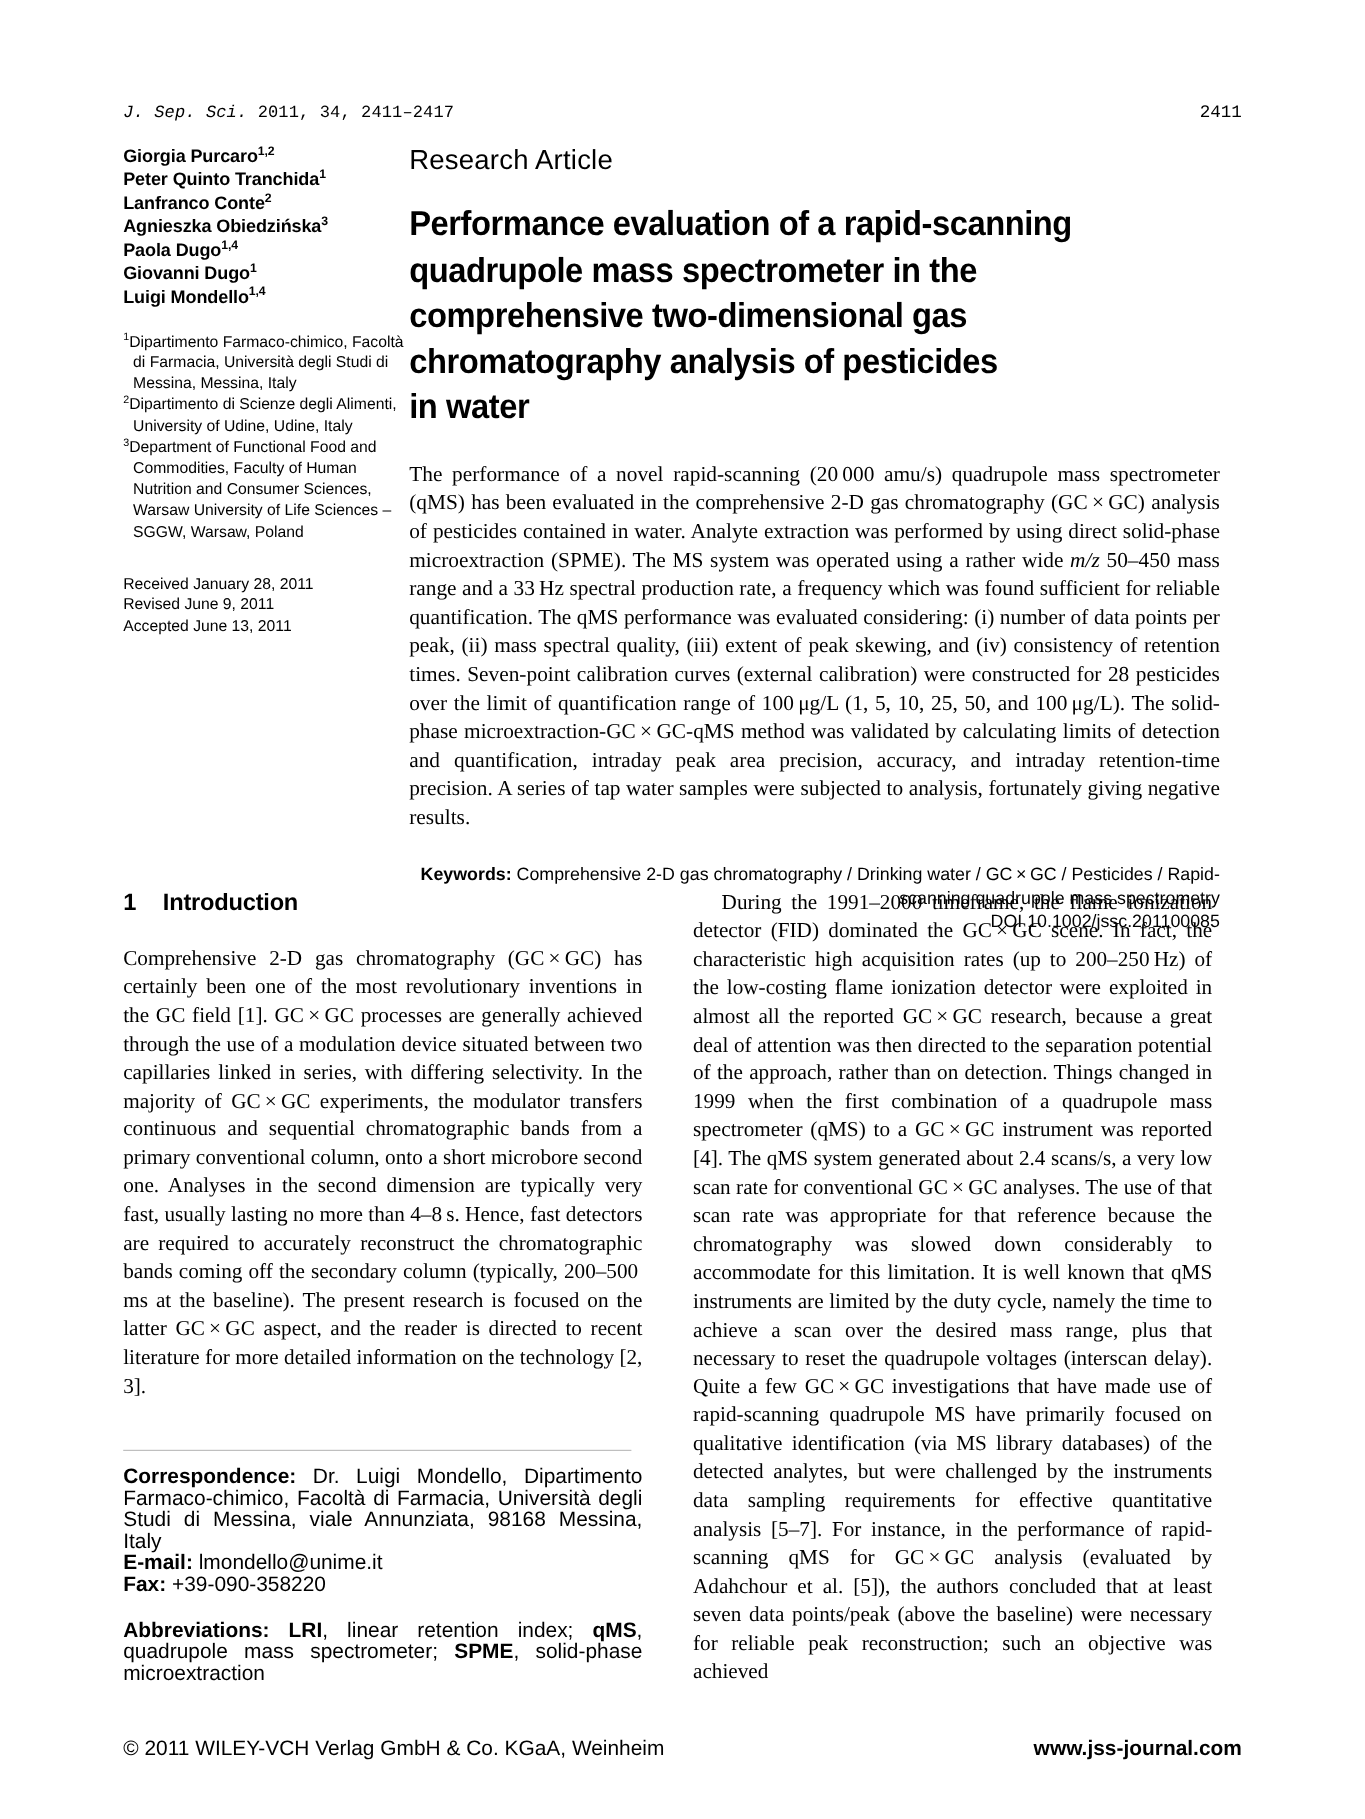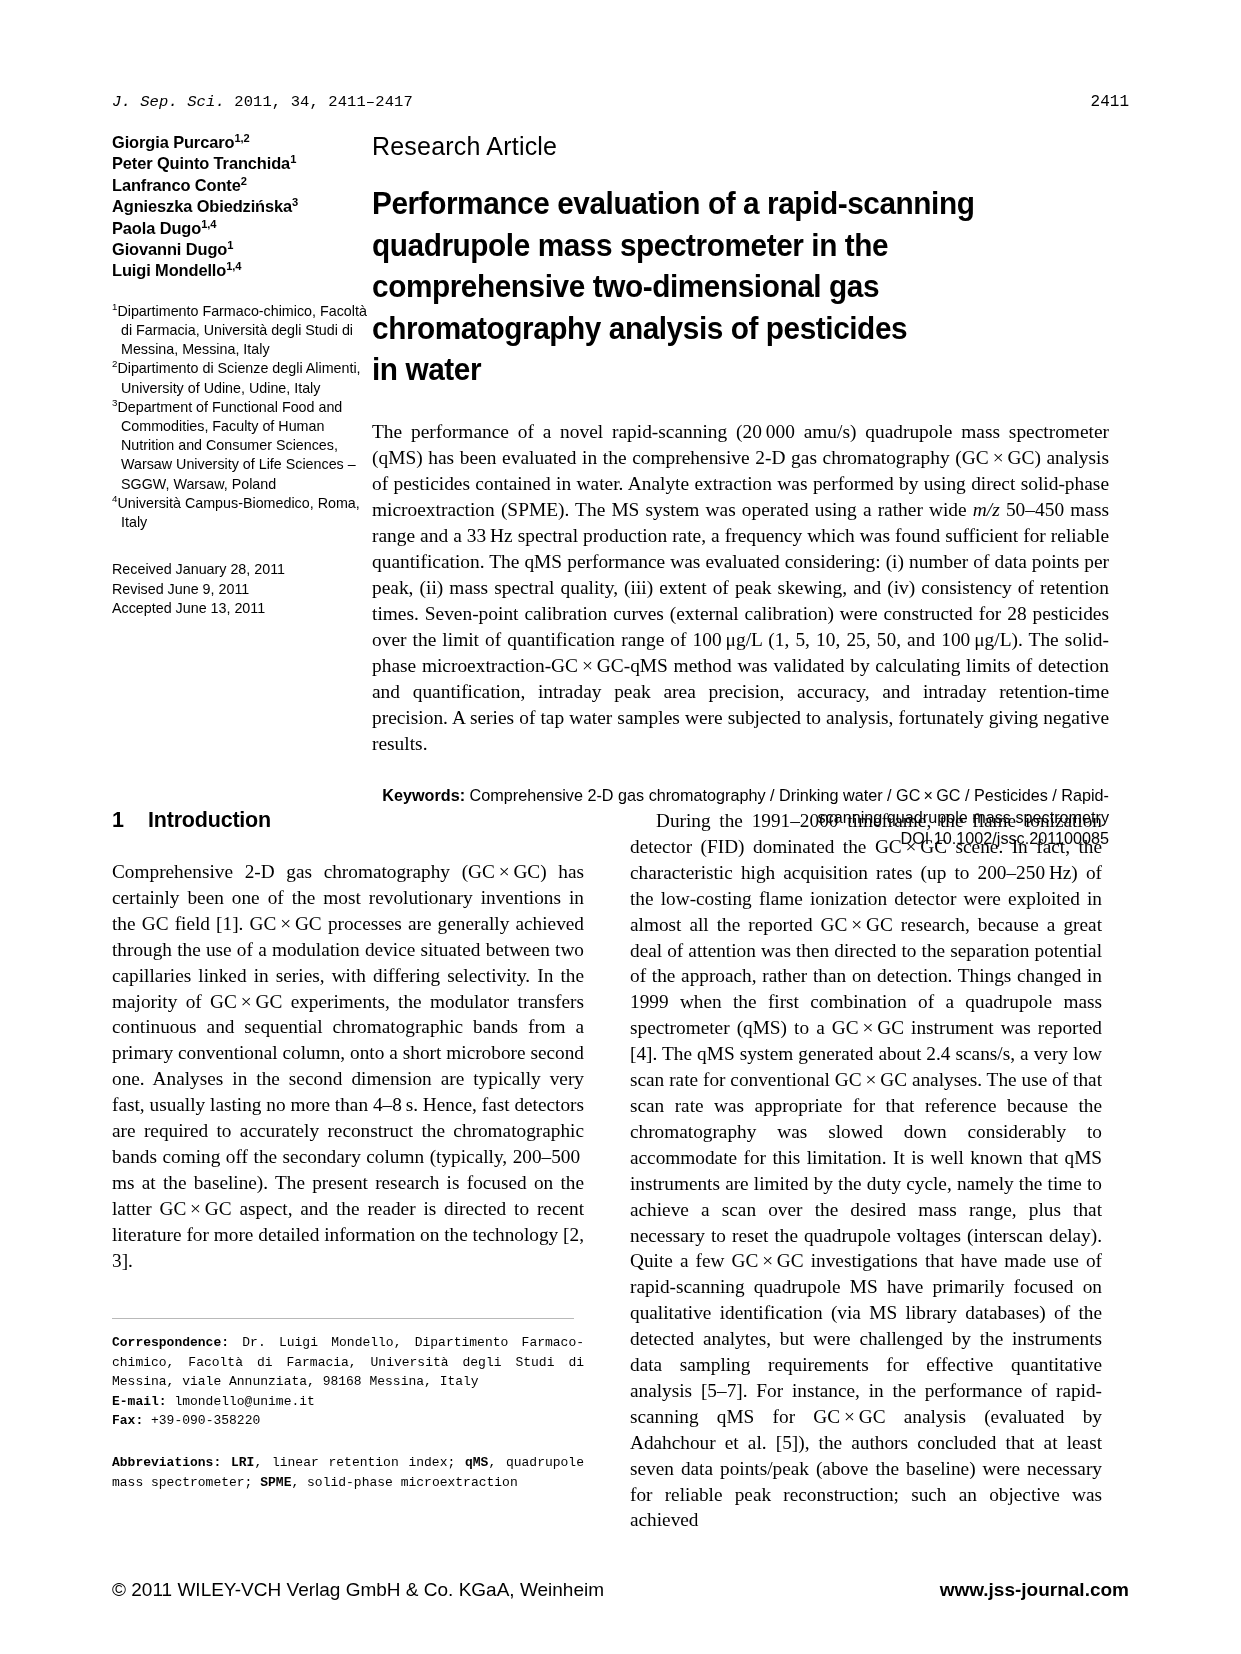--- a/index.html
+++ b/index.html
@@ -83,22 +83,22 @@
     font-size: 14.3px;
     line-height: 19.4px;
   }
 
   
   .corr-wrap {
     position: absolute;
     left: 112px;
     top: 1318px;
     width: 472px;
-    font-family: Liberation Mono, monospace;
-    font-size: 13px;
+    font-family: Liberation Sans, sans-serif;
+    font-size: 19px;
     line-height: 19.6px;
   }
   .corr-rule {
     border: 0;
     border-top: 1px solid #b9b9b9;
     margin: 0 0 14px 0;
     width: 462px;
   }
   .corr p { margin: 0; text-align: justify; }
   .corr .b, .abbr .b { font-weight: bold; }
@@ -213,21 +213,20 @@
       <div class="ln"><span>Agnieszka Obiedzińska</span><sup>3</sup></div>
       <div class="ln"><span>Paola Dugo</span><sup>1,4</sup></div>
       <div class="ln"><span>Giovanni Dugo</span><sup>1</sup></div>
       <div class="ln"><span>Luigi Mondello</span><sup>1,4</sup></div>
     </div>
 
     <div class="affils">
       <p class="affil"><sup>1</sup><span>Dipartimento Farmaco-chimico, Facoltà di Farmacia, Università degli Studi di Messina, Messina, Italy</span></p>
       <p class="affil"><sup>2</sup><span>Dipartimento di Scienze degli Alimenti, University of Udine, Udine, Italy</span></p>
       <p class="affil"><sup>3</sup><span>Department of Functional Food and Commodities, Faculty of Human Nutrition and Consumer Sciences, Warsaw University of Life Sciences – SGGW, Warsaw, Poland</span></p>
-      <p class="affil"><sup>4</sup><span>Università Campus-Biomedico, Roma, Italy</span></p>
     </div>
 
     <div class="history">
       <div>Received January 28, 2011</div>
       <div>Revised June 9, 2011</div>
       <div>Accepted June 13, 2011</div>
     </div>
   </div>
 
   <div class="right-col">

